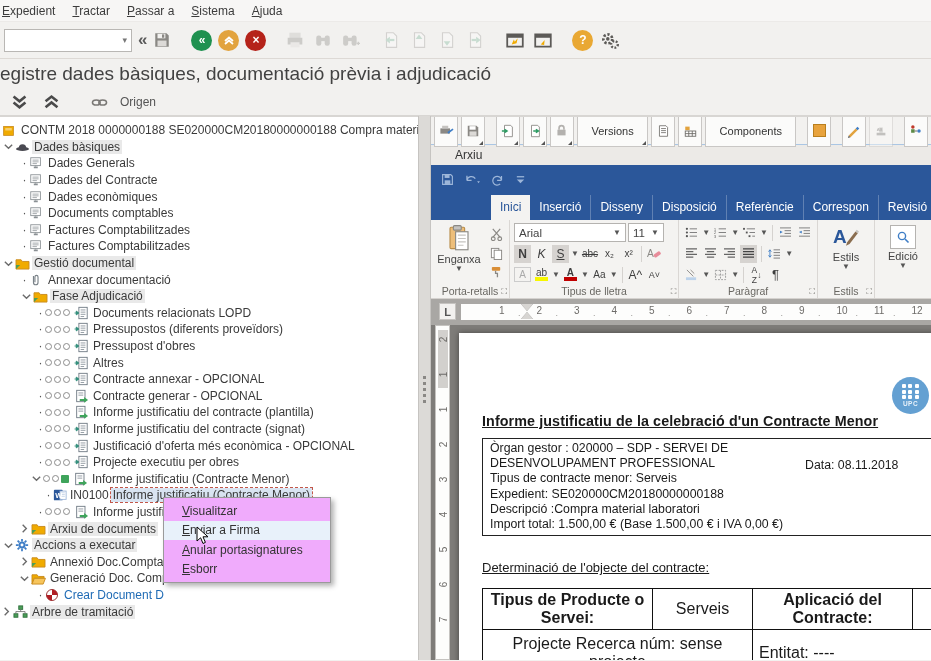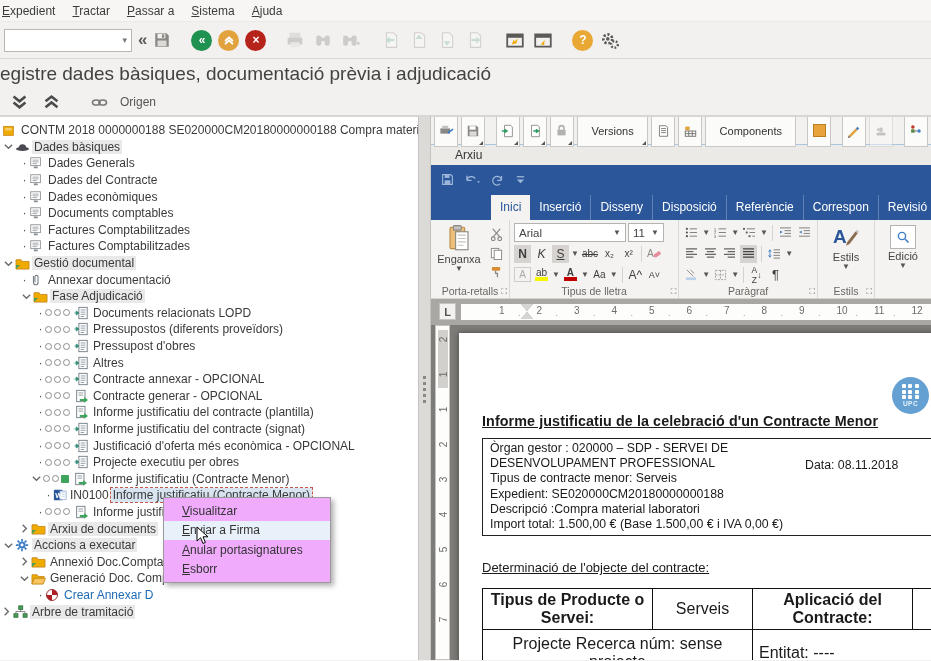--- a/index.html
+++ b/index.html
@@ -670,21 +670,21 @@
           </div>
           <div class="tree-row" style="padding-left: 36px;">
             <span class="bullet">·</span>
             <span class="ticon">
               <svg width="14" height="14" viewBox="0 0 16 16">
                 <circle cx="8" cy="8" r="6.3" fill="#fff" stroke="#8f1d1d"></circle>
                 <path d="M8 8 L8 1.7 A6.3 6.3 0 0 1 14.3 8 z" fill="#b01e24"></path>
                 <path d="M8 8 L8 14.3 A6.3 6.3 0 0 1 1.7 8 z" fill="#b01e24"></path>
               </svg>
             </span>
-            <span class="lbl blue">Crear Annexar D</span>
+            <span class="lbl blue">Crear Document D</span>
           </div>
           <div class="tree-row" style="padding-left: 0px;">
             <span class="exp">
               <svg width="11" height="11" viewBox="0 0 12 12">
                 <path d="M4 2 L8 6 L4 10" stroke="#6b6b6b" stroke-width="1.5" fill="none"></path>
               </svg>
             </span>
             <span class="ticon">
               <svg width="15" height="14" viewBox="0 0 16 16">
                 <rect x="6" y="1" width="4.5" height="4" fill="#4a9e57" stroke="#2e6e3c"></rect>

